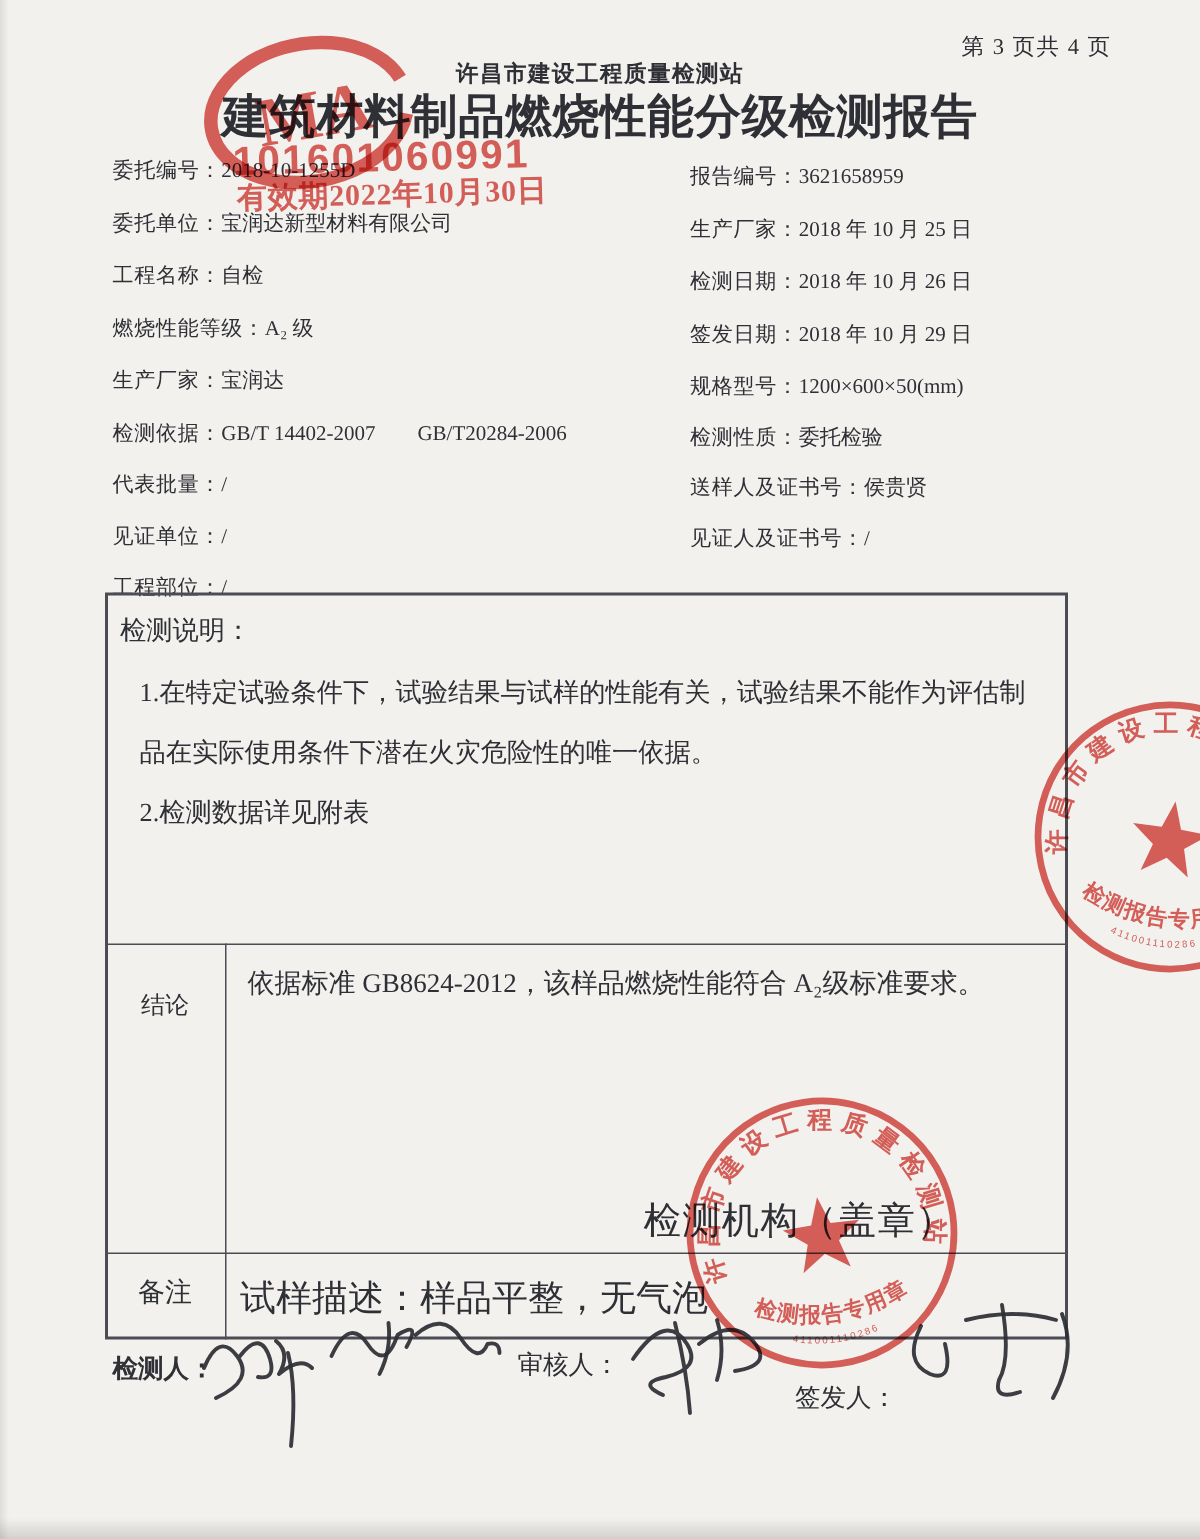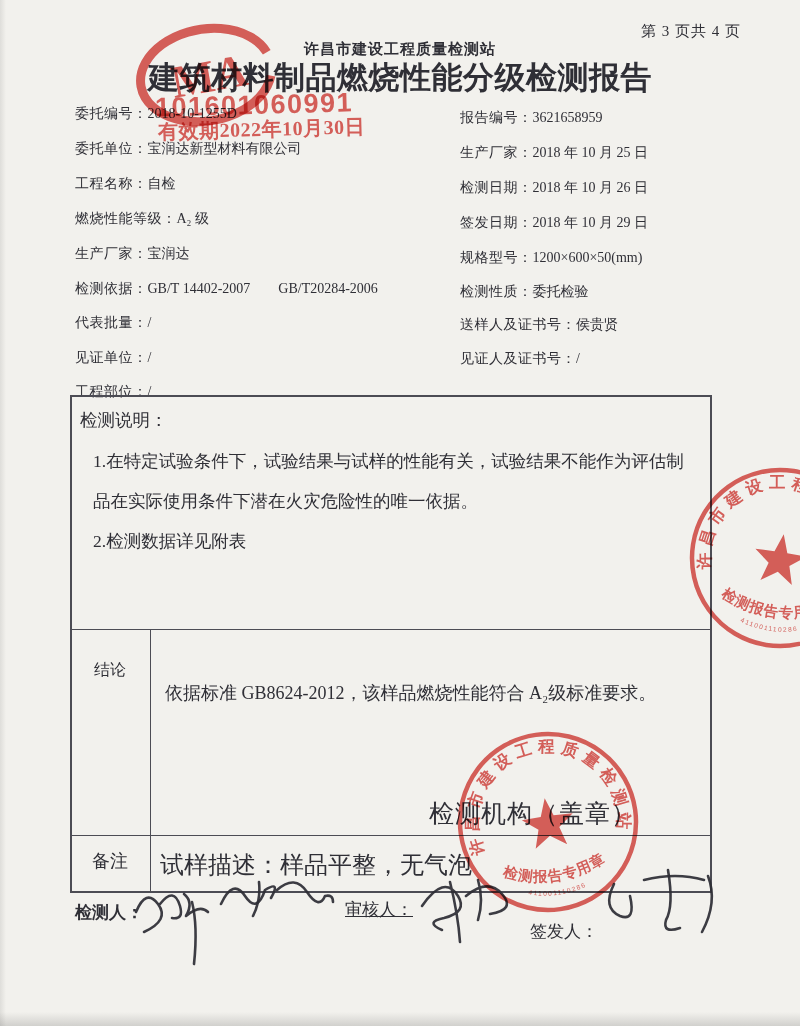--- a/index.html
+++ b/index.html
@@ -64,28 +64,28 @@
 <div class="abs hdiv" style="top:629px"></div>
 <div class="abs hdiv" style="top:835px"></div>
 <div class="abs vdiv"></div>
 
 <div class="abs cell-t" style="left:80px;top:408px;">检测说明：</div>
 <div class="abs cell-t" style="left:93px;top:449px;">1.在特定试验条件下，试验结果与试样的性能有关，试验结果不能作为评估制</div>
 <div class="abs cell-t" style="left:93px;top:489px;">品在实际使用条件下潜在火灾危险性的唯一依据。</div>
 <div class="abs cell-t" style="left:93px;top:529px;">2.检测数据详见附表</div>
 
 <div class="abs" style="left:70px;top:644px;width:80px;text-align:center;font-size:16px;margin-top:16px;">结论</div>
-<div class="abs" style="left:165px;top:681px;font-size:18px;white-space:nowrap;">依据标准 GB8624-2012，该样品燃烧性能符合 A₂级标准要求。</div>
+<div class="abs" style="left:165px;top:643px;font-size:18px;white-space:nowrap;">依据标准 GB8624-2012，该样品燃烧性能符合 A₂级标准要求。</div>
 <div class="abs" style="left:429px;top:797px;font-size:25px;letter-spacing:1px;">检测机构（盖章）</div>
 
 <div class="abs" style="left:70px;top:849px;width:80px;text-align:center;font-size:18px;">备注</div>
 <div class="abs" style="left:160px;top:849px;font-size:24px;white-space:nowrap;">试样描述：样品平整，无气泡</div>
 
 <div class="abs sig-label" style="left:75px;top:901px;font-weight:bold;">检测人：</div>
-<div class="abs sig-label" style="left:345px;top:898px;text-decoration:underline;">审核人：</div>
+<div class="abs sig-label" style="left:345px;top:898px;">审核人：</div>
 <div class="abs sig-label" style="left:530px;top:900px;margin-top:20px;">签发人：</div>
 
 <svg class="abs" style="left:128px;top:876px;" width="115" height="92" viewBox="0 0 115 92">
   <path class="ink" d="M8,36 q10,-24 22,-8 t-14,28 M32,28 q14,-18 20,2 q4,14 -8,12 M56,18 q10,8 2,22 q14,-12 22,-4"></path>
   <path class="ink" d="M64,26 q6,24 2,62"></path>
 </svg>
 <svg class="abs" style="left:215px;top:868px;" width="130" height="58" viewBox="0 0 130 58">
   <path class="ink" d="M6,36 q12,-26 24,-8 t20,-6 q16,-10 6,8 M62,22 q18,-16 30,2 t18,4 q8,-2 8,6"></path>
   <path class="ink" d="M44,14 q2,18 -6,34"></path>
 </svg>

